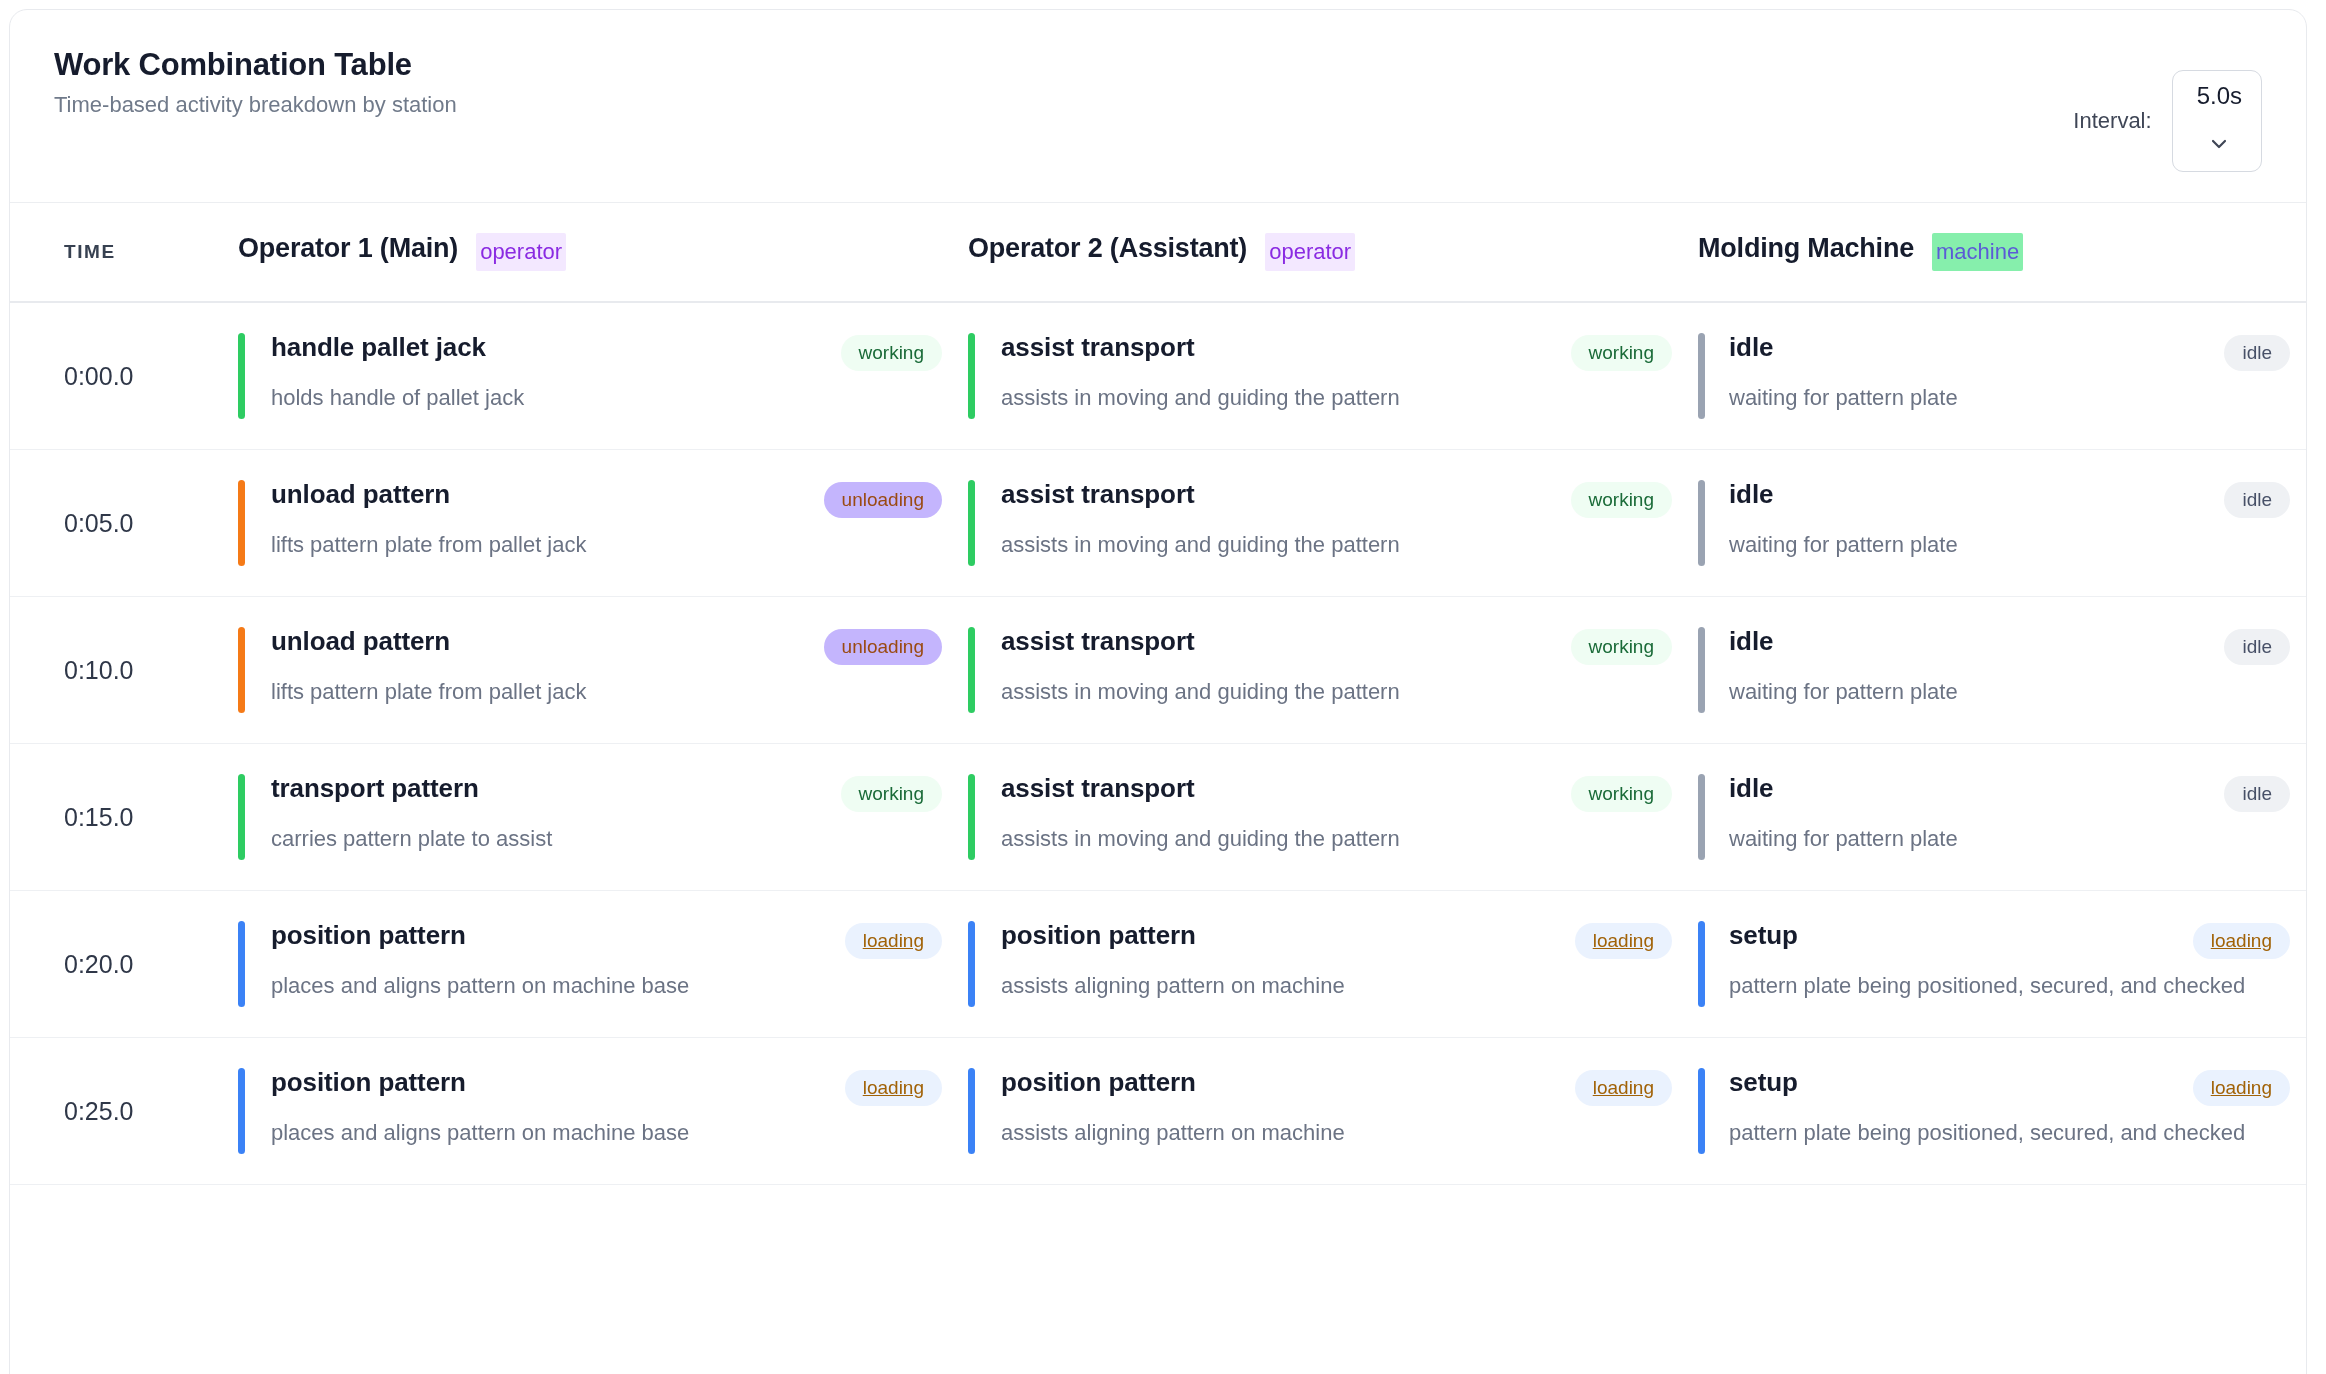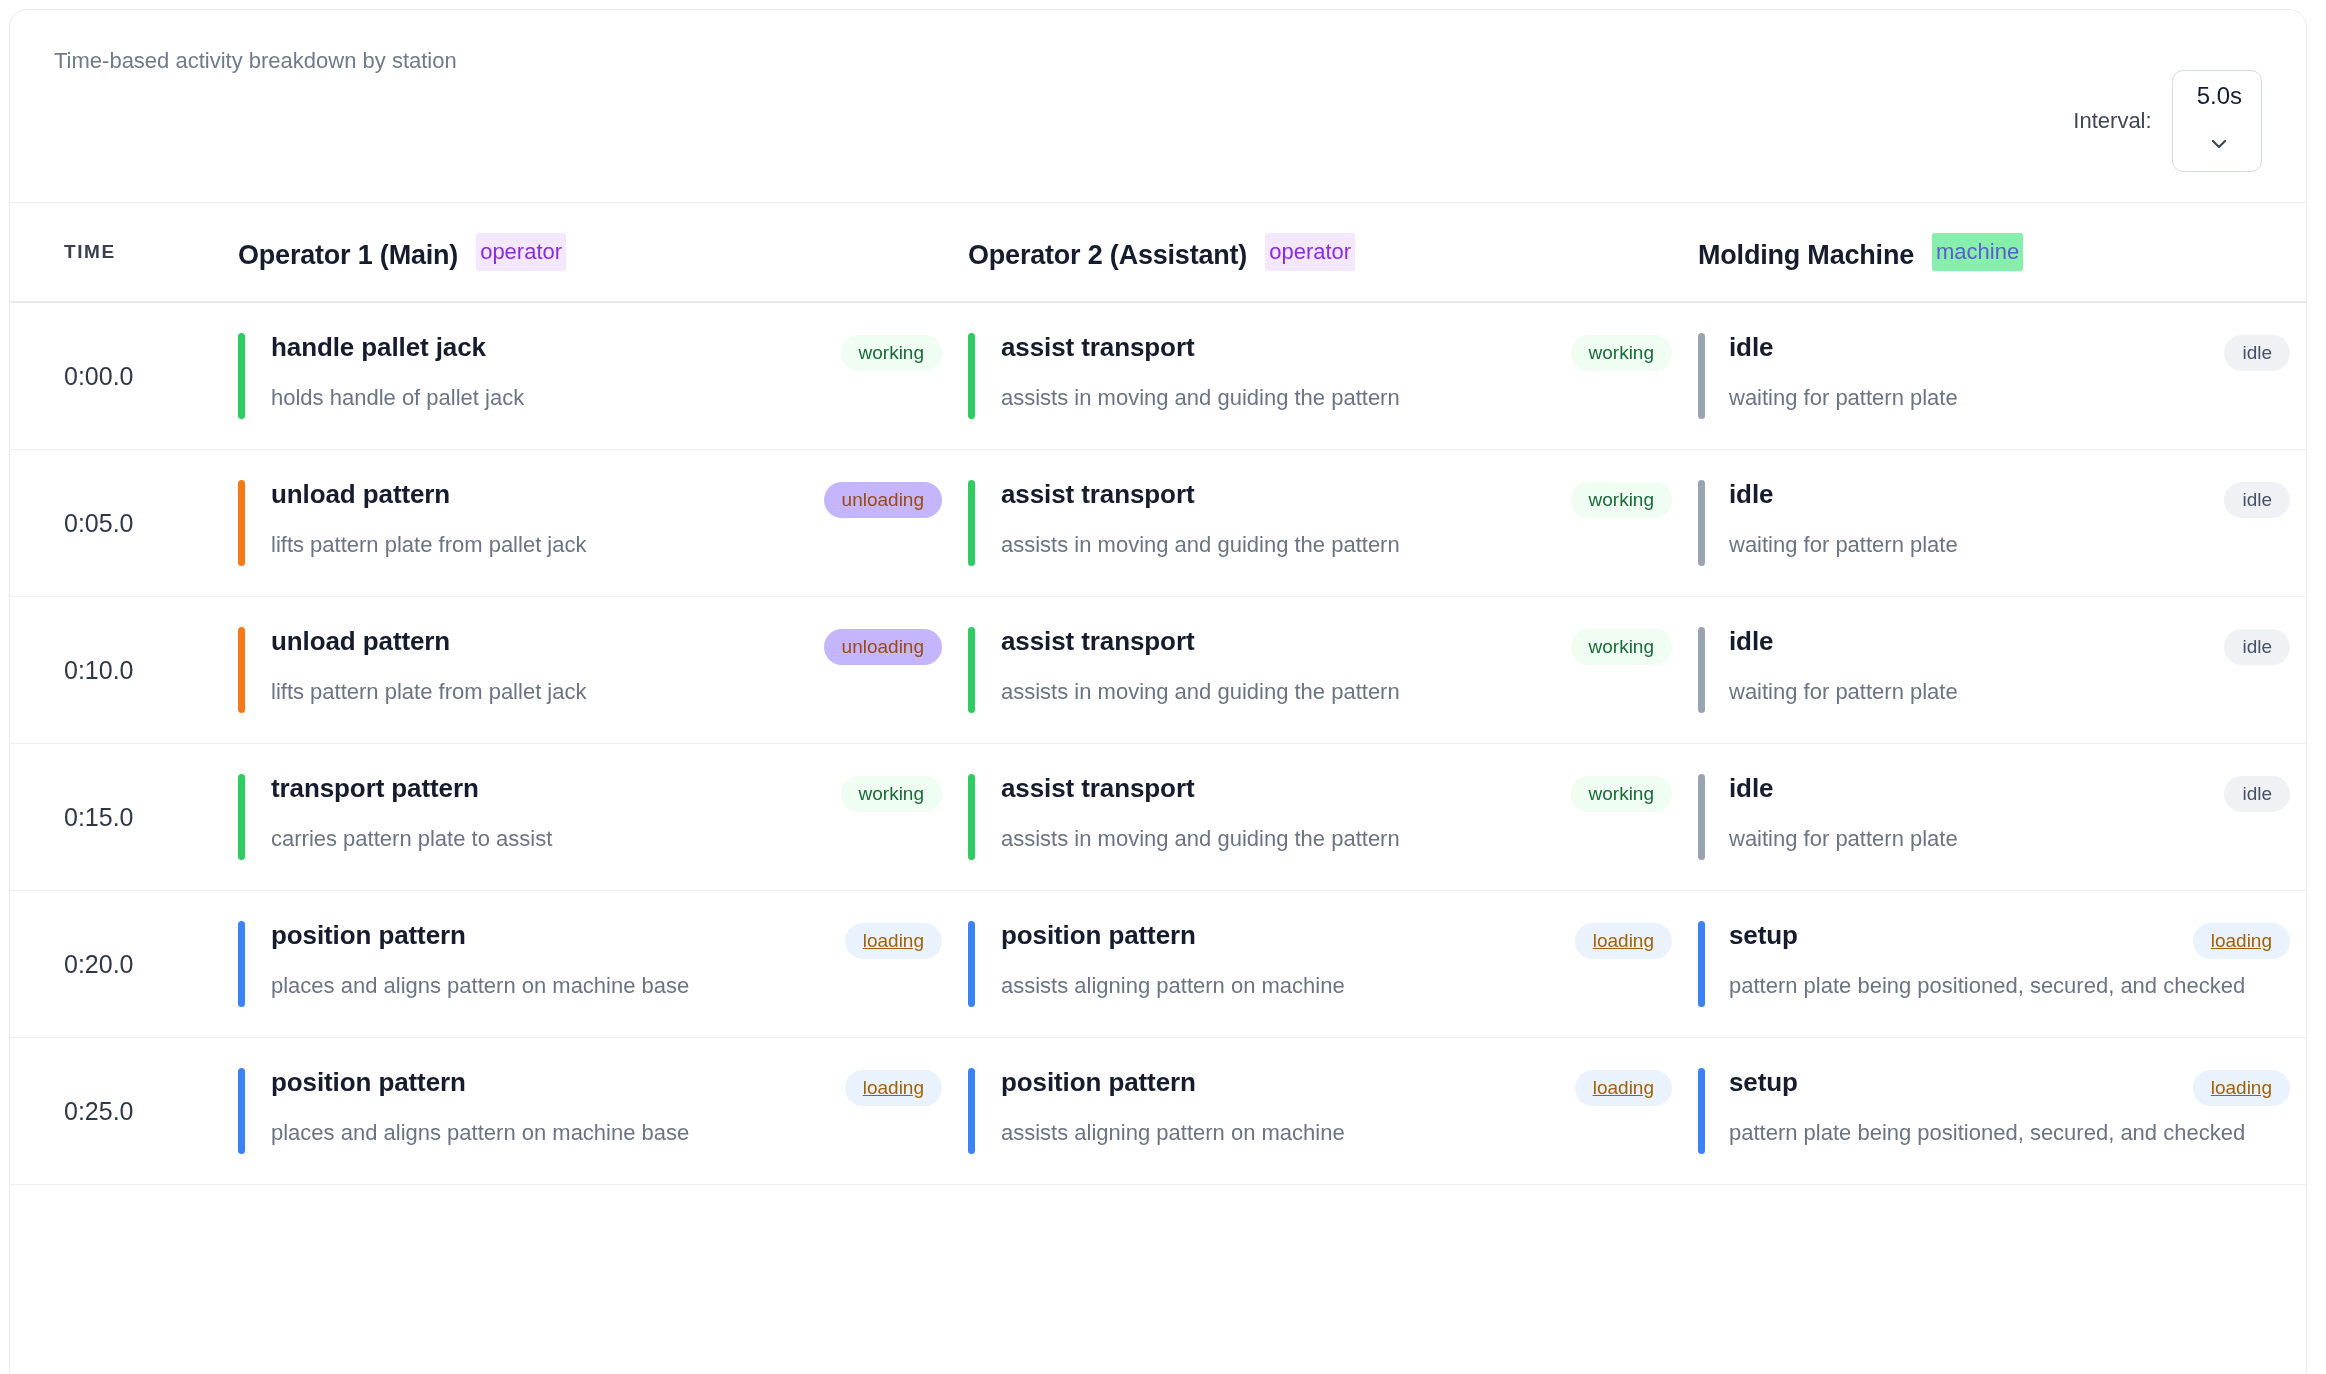--- a/index.html
+++ b/index.html
@@ -97,21 +97,21 @@
   }
   th.th-time {
     font-size: 19px;
     font-weight: bold;
     letter-spacing: 1.6px;
     color: #374151;
     padding-left: 54px;
   }
   .th-station {
     display: flex;
-    align-items: flex-end;
+    align-items: flex-start;
     gap: 18px;
   }
   .station-name {
     font-size: 27px;
     font-weight: bold;
     color: #161c2d;
     letter-spacing: -0.2px;
   }
   .role-badge {
     font-size: 22px;
@@ -196,20 +196,21 @@
   td.td-mach .cell { padding-right: 18px; }
   td.td-mach .cell-body { padding-left: 24px; }
 </style>
 </head>
 <body>
 
 <div class="card">
 
   <div class="card-head">
     <div class="head-left">
+      <div class="title">Work Combination Table</div>
       <div class="subtitle">Time-based activity breakdown by station</div>
     </div>
     <div class="head-right">
       <span class="interval-label">Interval:</span>
       <div class="interval-select">
         <span class="interval-value">5.0s</span>
         <span class="chev">
           <svg width="24" height="24" viewBox="0 0 24 24" fill="none" stroke="#3f4656" stroke-width="2.2" stroke-linecap="round" stroke-linejoin="round">
             <polyline points="6 9 12 15 18 9"></polyline>
           </svg>

